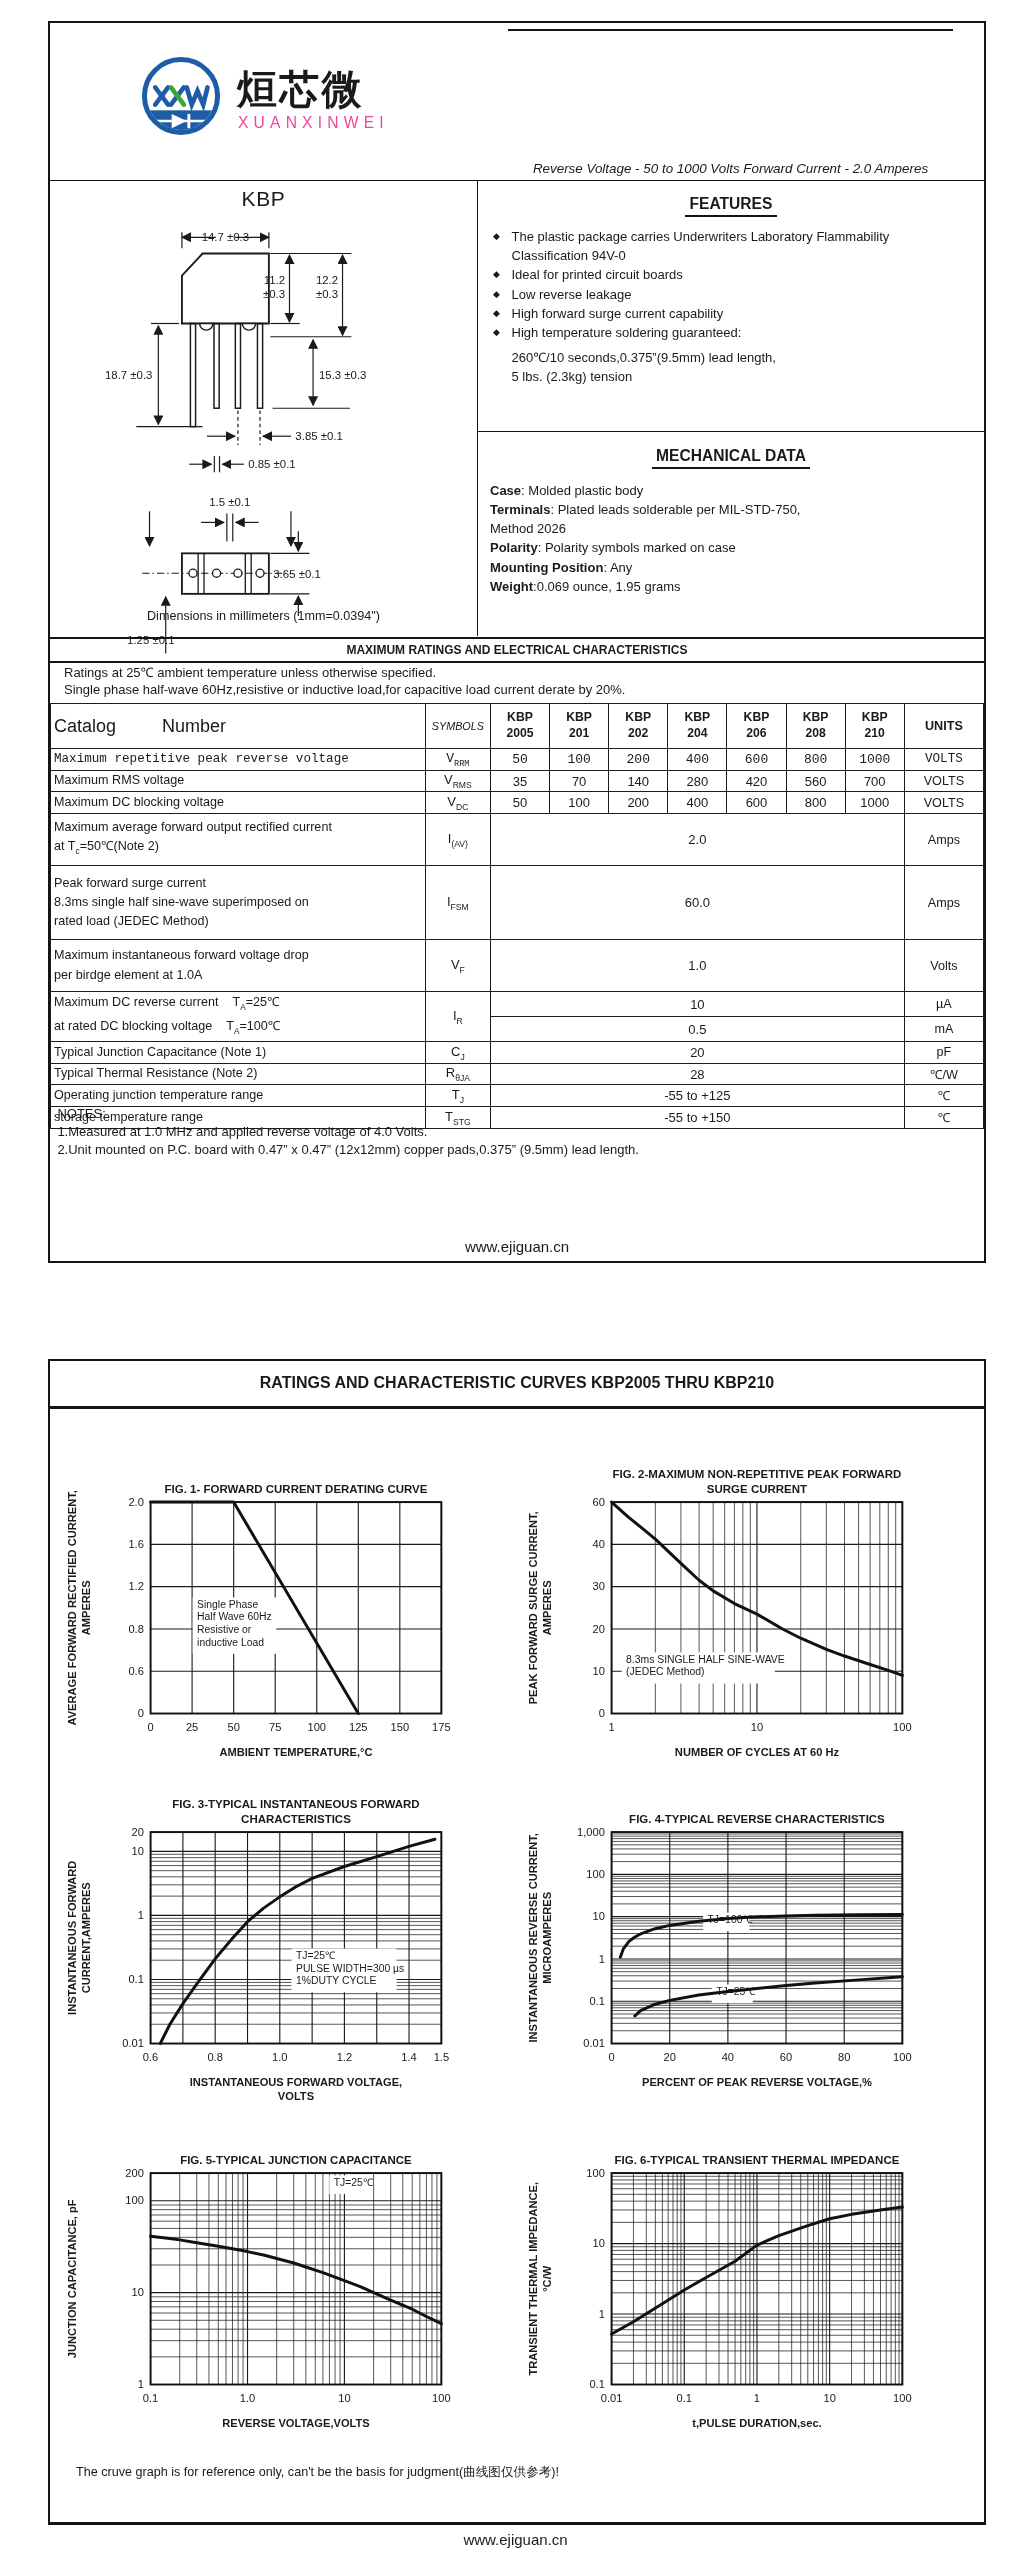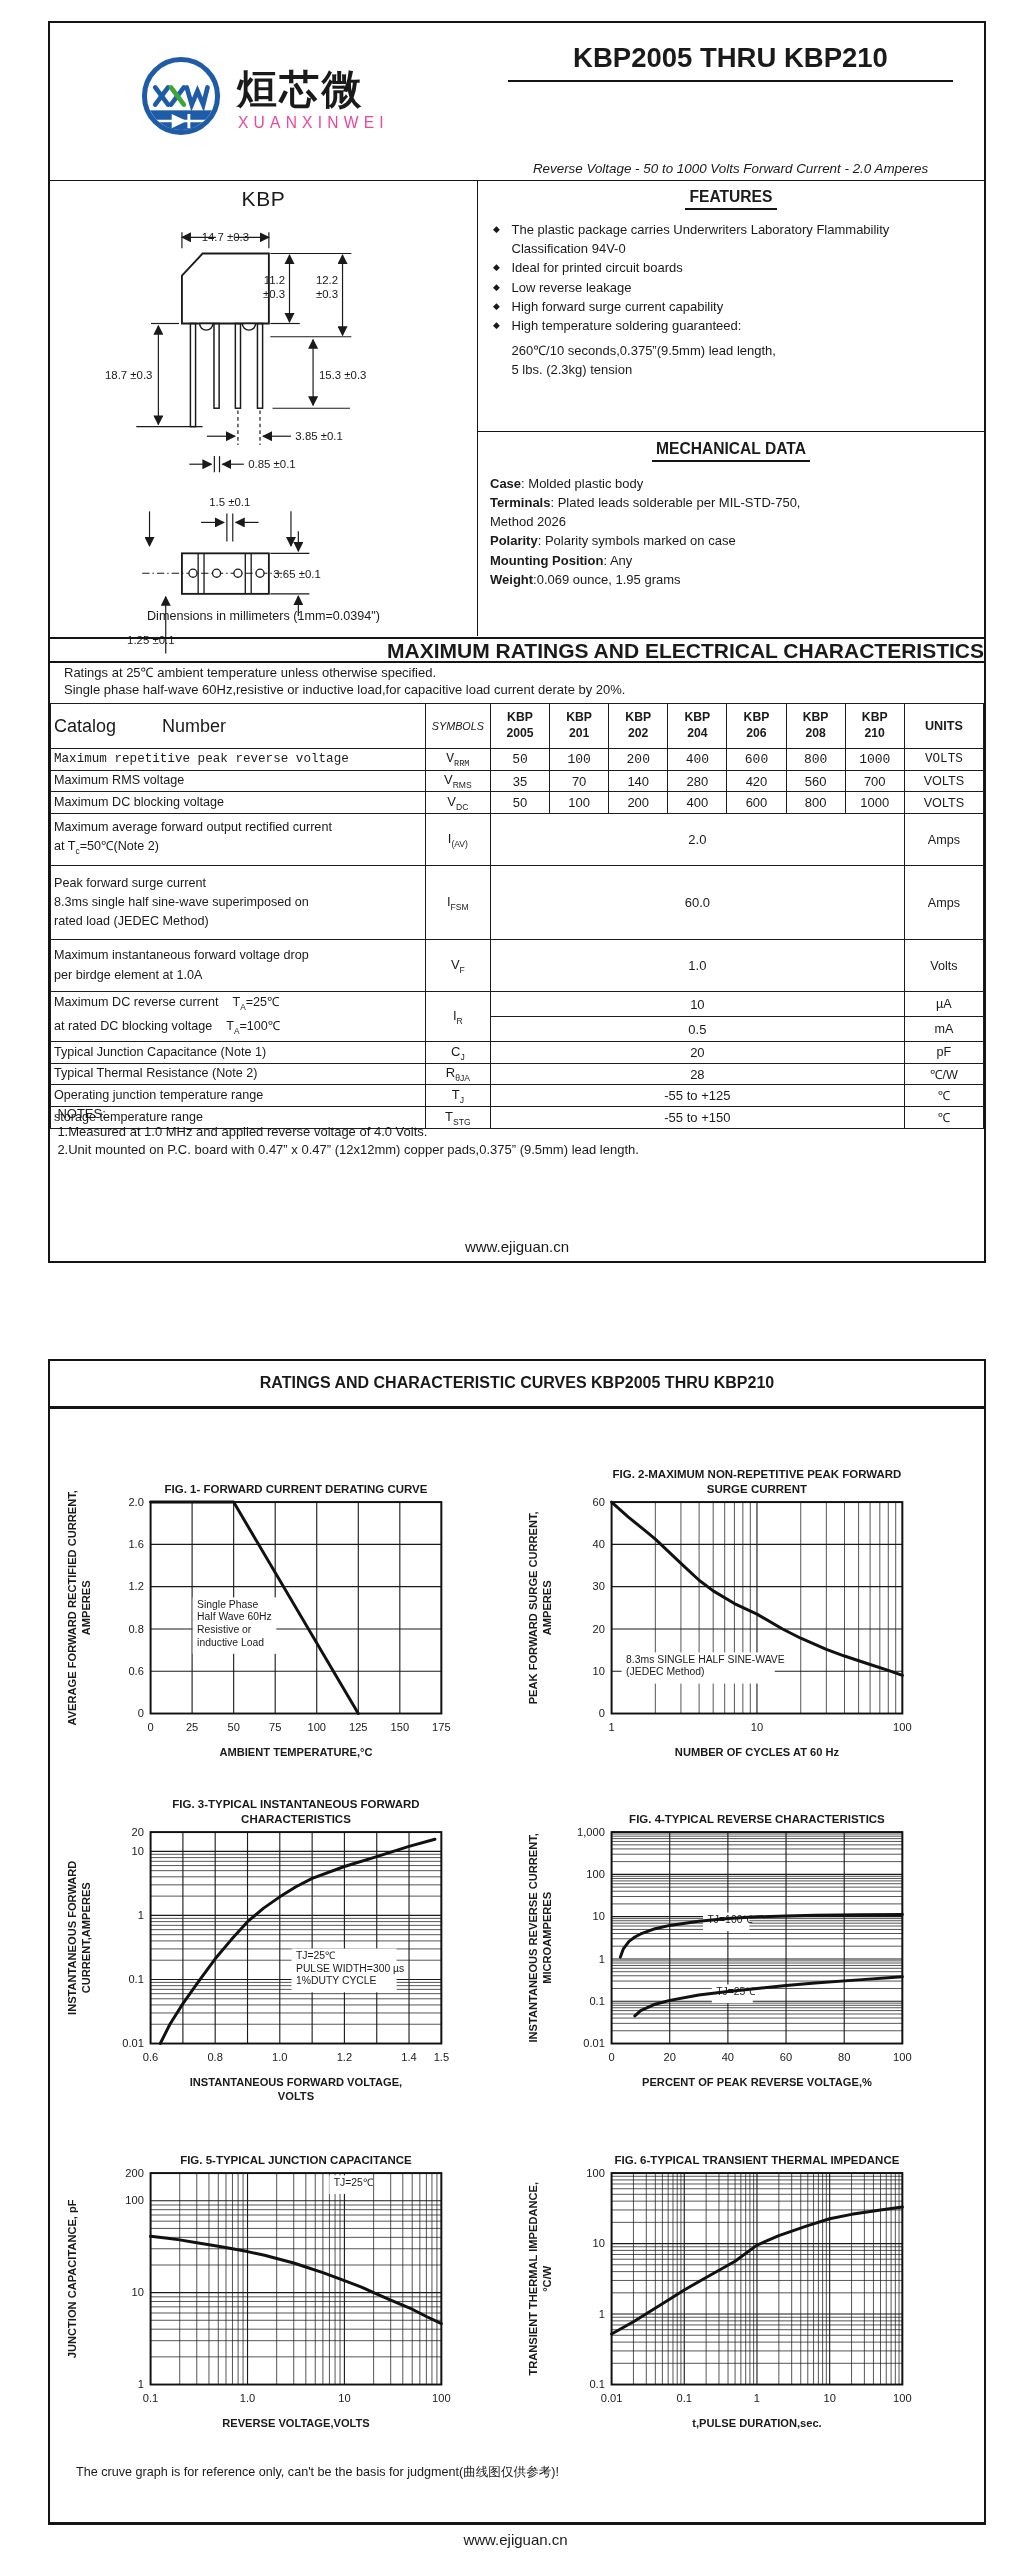--- a/index.html
+++ b/index.html
@@ -21,31 +21,31 @@
   .tagline{position:absolute;bottom:3.7px;left:0;width:100%;font-size:13.4px;font-style:italic;}
 
   
   .left-box{position:absolute;left:0;top:157px;width:427px;height:456px;border-right:1.5px solid #141414;}
   .kbp-label{margin-top:7.4px;text-align:center;font-size:21px;letter-spacing:0.7px;}
   .pkg{position:absolute;left:4.5px;top:33px;}
   .pkg text{font-size:15.5px;fill:#1a1a1a;}
   .dim-note{position:absolute;left:0;top:429px;width:100%;text-align:center;font-size:12.6px;}
   .features-box{position:absolute;left:428px;top:157px;width:506px;height:251px;}
   .mech-box{position:absolute;left:428px;top:408px;width:506px;height:206px;border-top:1.5px solid #141414;}
-  .box-title{margin-top:8px;text-align:center;}
+  .box-title{margin-top:15px;text-align:center;}
   .box-title span{display:inline-block;font-size:15.6px;font-weight:bold;border-bottom:2.2px solid #141414;padding:0 4.5px 1.5px 4.5px;}
   .feat-list{margin:10.4px 0 0 15px;font-size:13px;line-height:19.3px;}
   .feat-item{position:relative;padding-left:18.5px;max-width:453px;}
   .feat-item .bullet{position:absolute;left:0;top:0;font-size:9px;line-height:19.3px;}
   .feat-extra{margin-left:18.5px;max-width:453px;}
   .feat-extra.first{margin-top:5.2px;}
   .mech-lines{margin:12px 0 0 12px;font-size:13px;line-height:19.3px;}
 
   
-  .ratings-band{position:absolute;left:0;top:614px;width:934px;height:26px;border-top:2.2px solid #141414;border-bottom:2.2px solid #141414;box-sizing:border-box;text-align:right;font-size:21px;font-weight:bold;line-height:23px;}
+  .ratings-band{position:absolute;left:0;top:614px;width:934px;height:26px;border-top:2.2px solid #141414;border-bottom:2.2px solid #141414;box-sizing:border-box;text-align:center;font-size:12px;font-weight:bold;line-height:23px;}
   .intro{position:absolute;left:0;top:641px;width:924px;padding-left:14px;font-size:13px;line-height:17px;}
   table.ratings{position:absolute;left:0;top:680px;width:934px;border-collapse:collapse;table-layout:fixed;}
   table.ratings td{border:1.5px solid #1c1c1c;padding:0.7px 3px;overflow:hidden;}
   td.cat{font-size:18px;padding-left:6px;}
   td.cat .cat2{margin-left:46px;}
   td.symhead{font-style:italic;font-size:10.8px;text-align:center;padding:0;}
   td.part{text-align:center;font-weight:bold;font-size:12.2px;line-height:15.6px;padding:0;}
   td.unithead{text-align:center;font-weight:bold;font-size:12.6px;padding:0;}
   td.param{text-align:left;font-size:12.6px;line-height:19.3px;padding-left:5.2px;}
   td.sym{text-align:center;font-size:13px;padding:0;}
@@ -86,21 +86,20 @@
         <line x1="24" y1="48" x2="42" y2="72"></line>
           <line x1="42" y1="48" x2="24" y2="72"></line>
         <line x1="64" y1="48" x2="46" y2="72"></line>
         <polyline points="68,48 75,72 83,53 91,72 97,48"></polyline>
       </g>
       <line x1="46" y1="48" x2="64" y2="72" stroke="#3da639" stroke-width="6.5" stroke-linecap="round"></line>
     </svg>
     <div class="logo-cn">烜芯微</div>
     <div class="logo-en">XUANXINWEI</div>
     <div class="hdr-right">
-      <div class="ptitle">KBP2005 THRU KBP210</div>
       <div class="tline"></div>
       <div class="tagline">Reverse Voltage - 50 to 1000 Volts   Forward Current -  2.0 Amperes</div>
     </div>
   </div>
 
   <div class="left-box">
     <div class="kbp-label">KBP</div>
 
     <svg class="pkg" viewBox="0 0 560 600" width="413" height="442">
       <defs>

